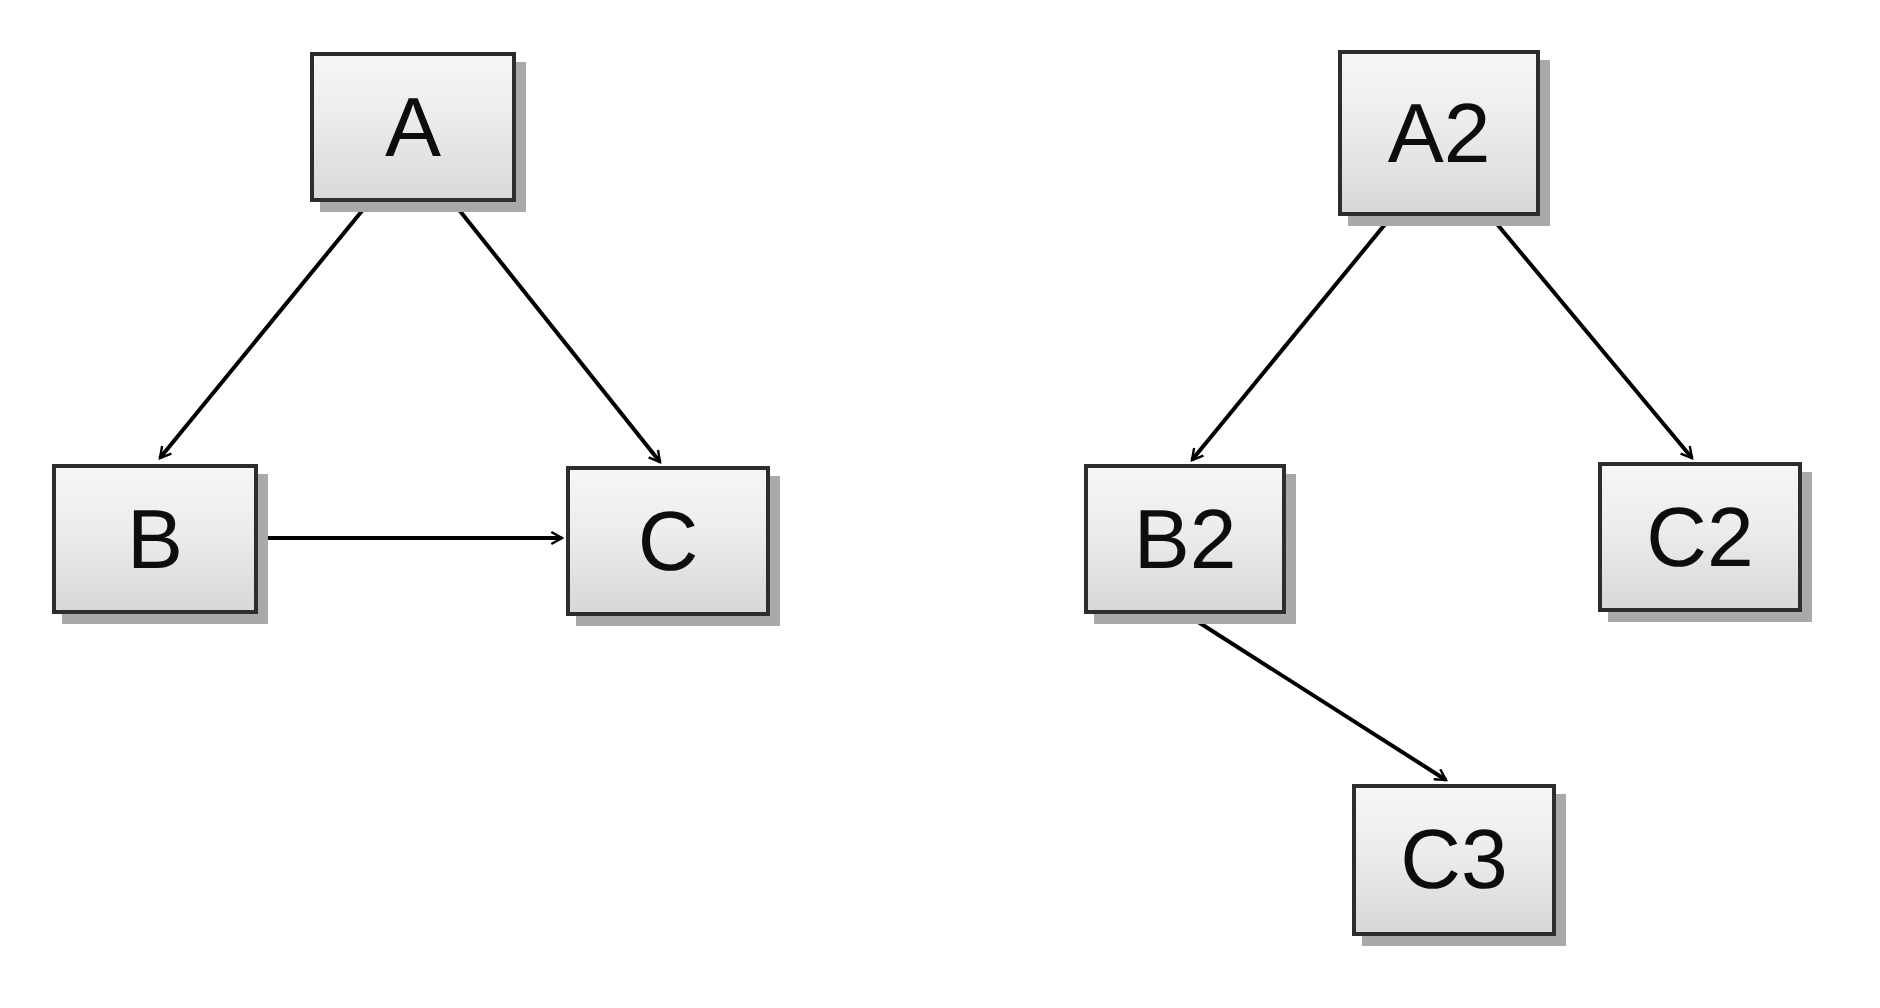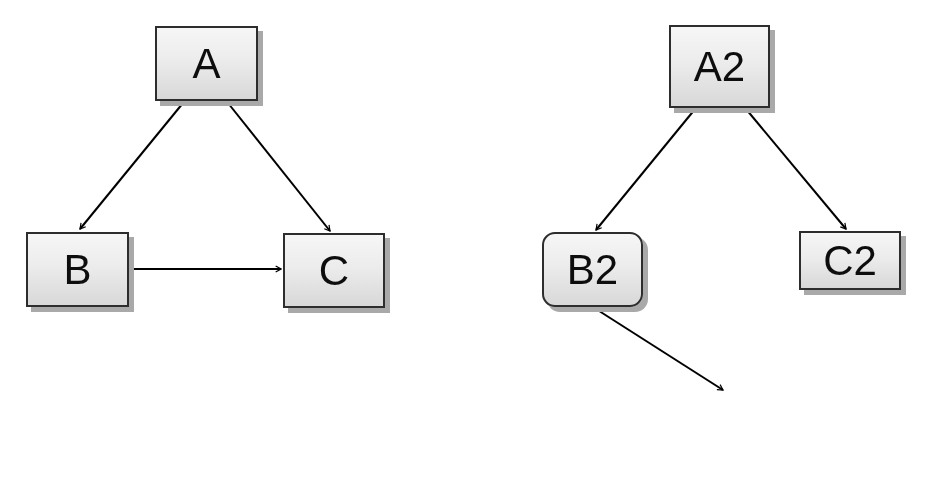--- a/index.html
+++ b/index.html
@@ -66,19 +66,22 @@
     </div>
     <div class="node" style="left: 26px; top: 232px; width: 103px; height: 75px;">
       <span class="node-label">B</span>
     </div>
     <div class="node" style="left: 283px; top: 233px; width: 102px; height: 75px;">
       <span class="node-label">C</span>
     </div>
     <div class="node" style="left: 669px; top: 25px; width: 101px; height: 83px;">
       <span class="node-label">A2</span>
     </div>
-    <div class="node" style="left: 542px; top: 232px; width: 101px; height: 75px; border-radius: 13px;">
+    <div class="node" style="left: 542px; top: 232px; width: 101px; height: 75px;">
       <span class="node-label">B2</span>
     </div>
-    <div class="node" style="left: 799px; top: 231px; width: 102px; height: 59px;">
+    <div class="node" style="left: 799px; top: 231px; width: 102px; height: 75px;">
       <span class="node-label">C2</span>
+    </div>
+    <div class="node" style="left: 676px; top: 392px; width: 102px; height: 76px;">
+      <span class="node-label">C3</span>
     </div>
   </div>
 
 </body></html>

